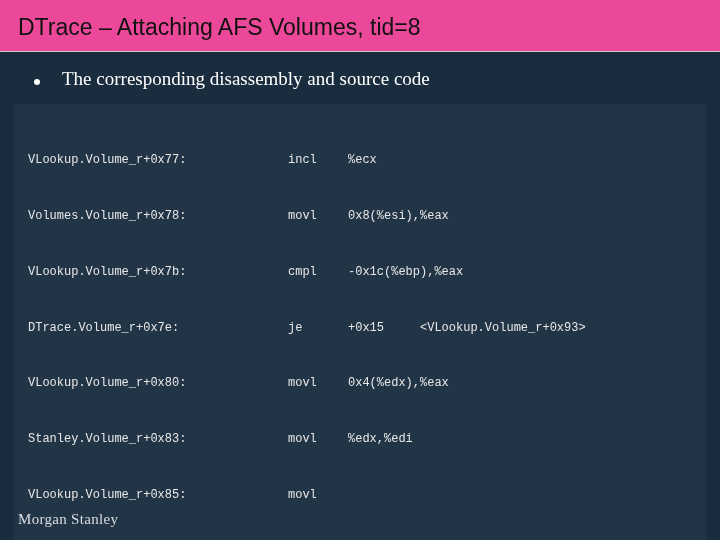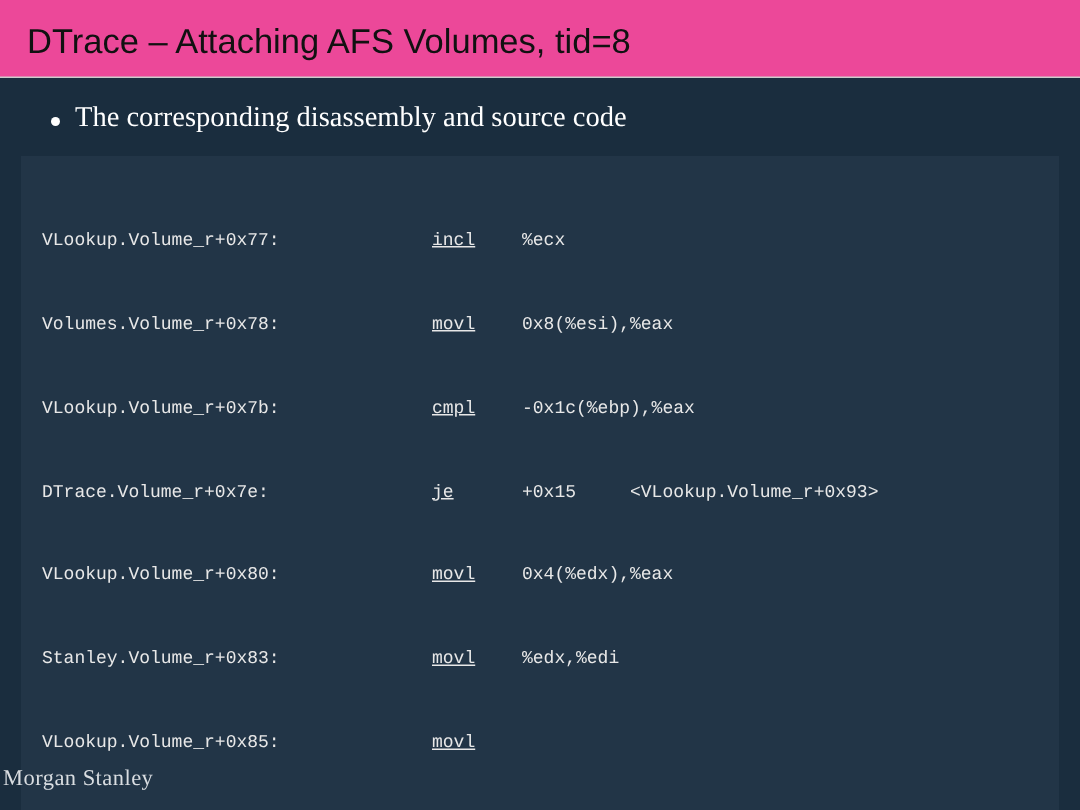--- a/index.html
+++ b/index.html
@@ -26,21 +26,21 @@
     color: #111;
     font-family: Arial, Helvetica, sans-serif;
   }
   .subhead {
     padding: 16px 24px 8px 34px;
     background: #1a2d3e;
   }
   .subhead .bullet-row {
     display: flex;
     align-items: baseline;
-    gap: 10px;
+    gap: 22px;
   }
   .subhead .dot {
     width: 6px; height: 6px; background: #fff; border-radius: 50%;
     flex: 0 0 auto; margin-top: 8px;
   }
   .subhead .text {
     color: #fff;
     font-family: Georgia, 'Times New Roman', serif;
     font-size: 19px;
   }
@@ -51,25 +51,25 @@
     font-family: "Courier New", Courier, monospace;
     font-size: 12px;
     line-height: 1.55;
     color: #e8e8e8;
   }
   .asm {
     white-space: pre;
   }
   .asm .row { display: flex; }
   .asm .c1 { width: 260px; flex: 0 0 auto; }
-  .asm .c2 { width: 60px;  flex: 0 0 auto; text-decoration: underline; }
+  .asm .c2 { width: 60px;  flex: 0 0 auto; }
   .asm .c3 { flex: 1 1 auto; white-space: pre; }
   .footer {
     position: absolute;
-    left: 2px;
+    left: 18px;
     bottom: 12px;
     color: #d9dde1;
     font-family: Georgia, 'Times New Roman', serif;
     font-size: 15px;
     letter-spacing: 0.3px;
   }
   .footer .ms1 { font-weight: normal; }
   .footer .ms2 { font-weight: normal; }
 </style>
 </head>

